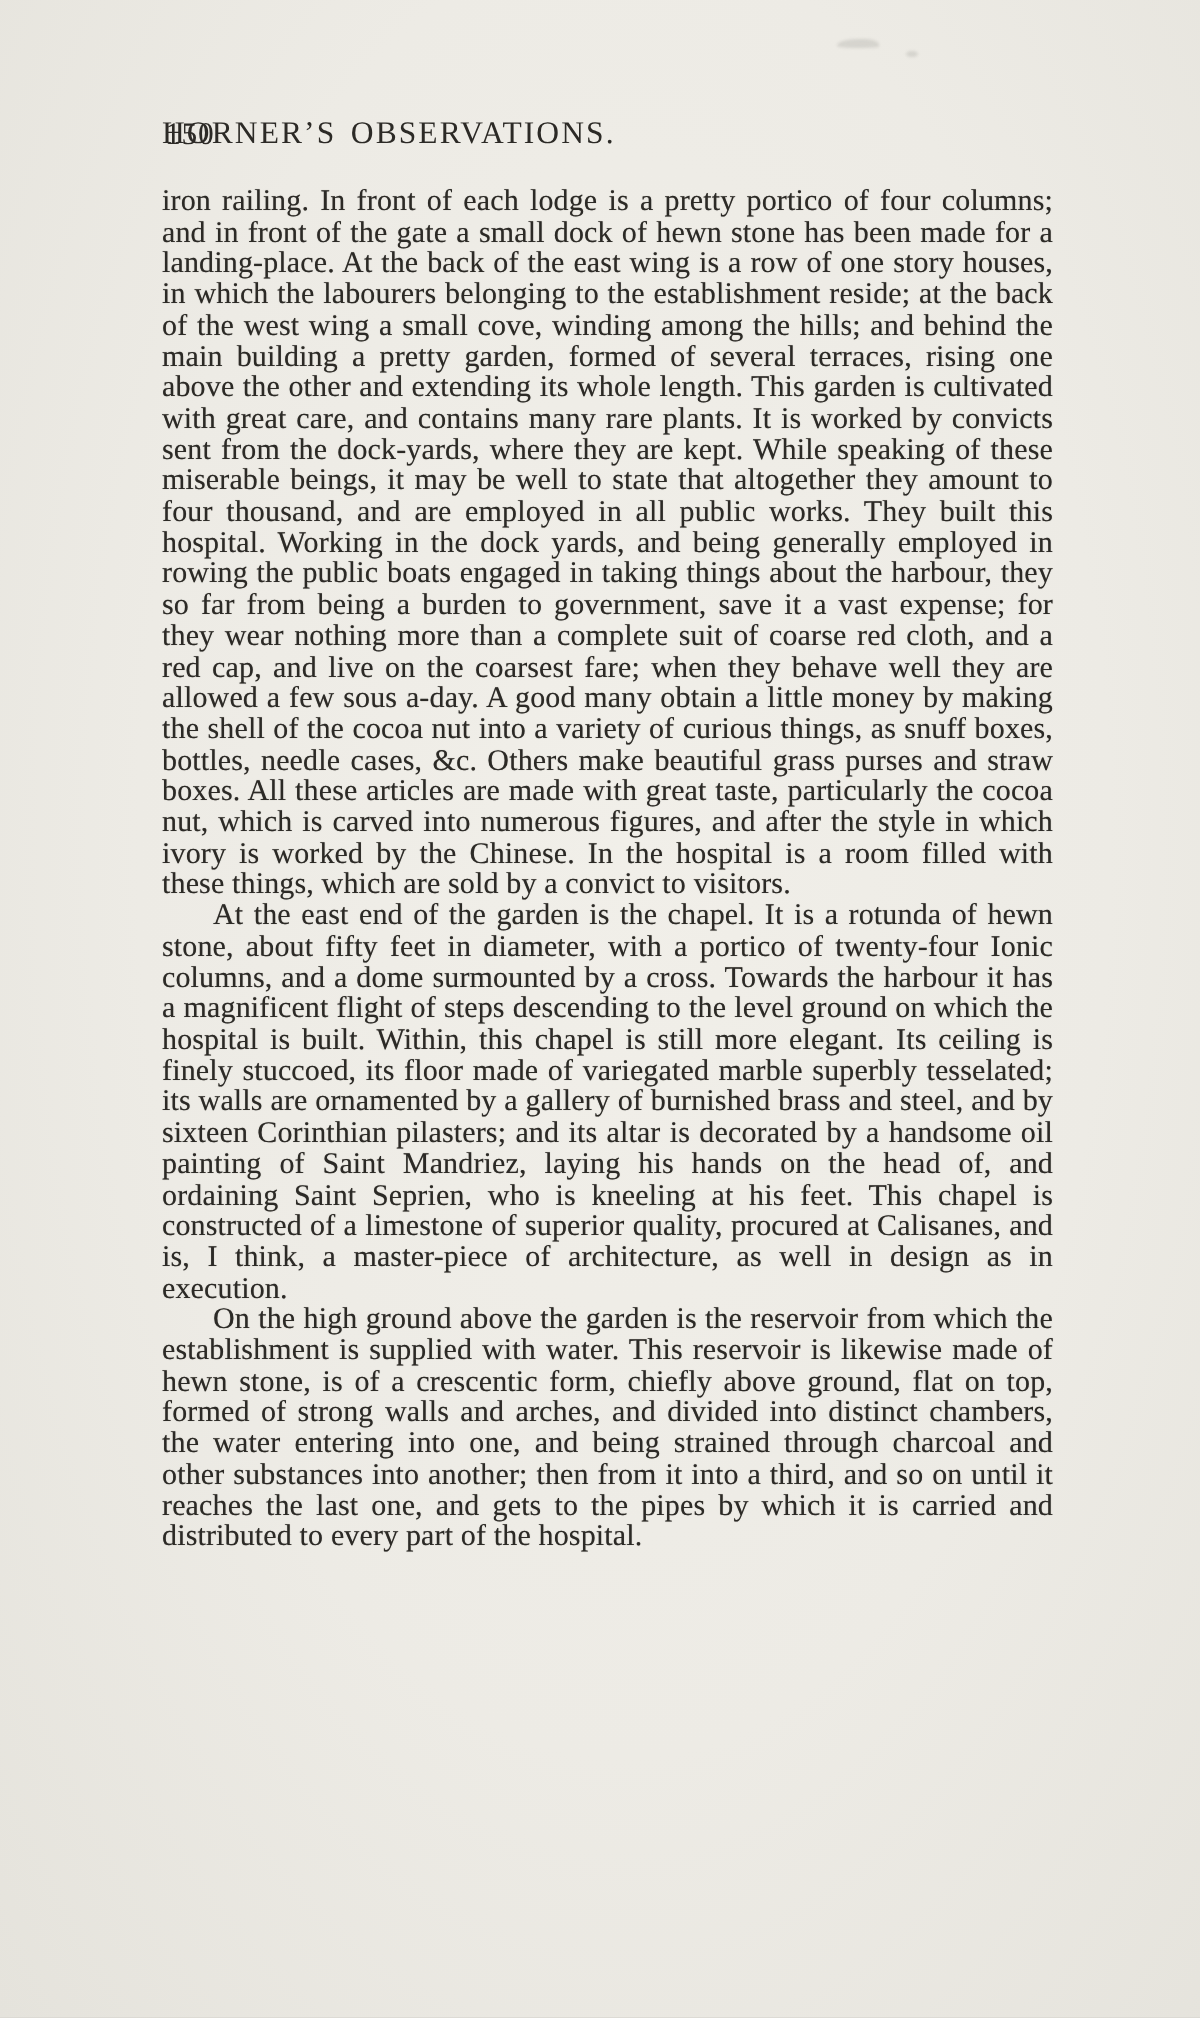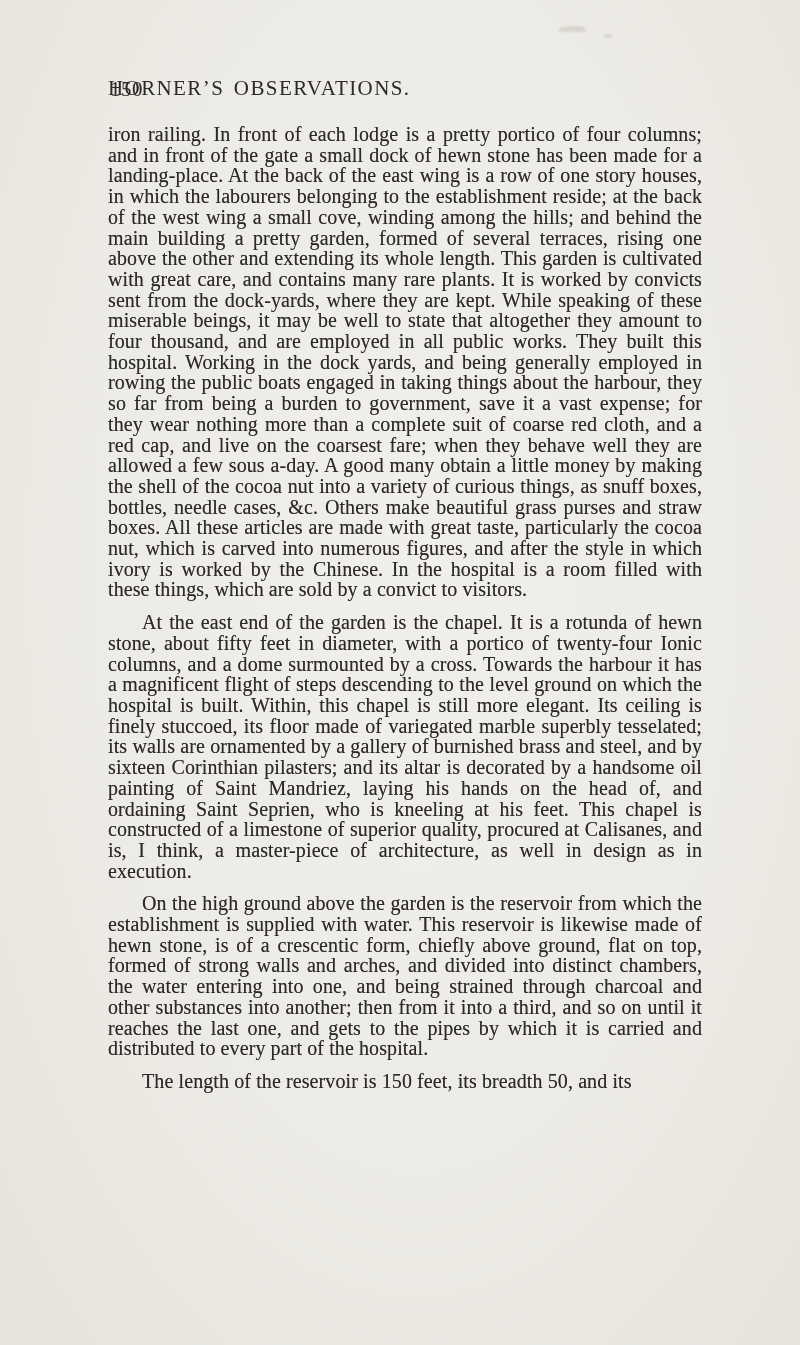--- a/index.html
+++ b/index.html
@@ -49,21 +49,20 @@
     text-align: justify;
     letter-spacing: 0.1px;
     text-shadow: 0 0 0.5px rgba(44, 42, 38, 0.5);
   }
   .para {
     margin: 0;
     padding: 0;
   }
   .para.indent {
     text-indent: 1.7em;
-    margin-top: 12px;
   }
   .artifact {
     position: absolute;
     background: rgba(95, 92, 84, 0.16);
     filter: blur(1px);
   }
   .artifact.a1 {
     left: 558px; top: 26px; width: 28px; height: 6px;
     border-radius: 60% 40% 50% 50% / 90% 80% 20% 30%;
   }
@@ -84,17 +83,16 @@
 
     <header class="page-header">
       <span class="page-number">150</span>
       <span class="running-title">HORNER’S OBSERVATIONS.</span>
     </header>
 
     <main class="page-body">
       <p class="para">iron railing. In front of each lodge is a pretty portico of four columns; and in front of the gate a small dock of hewn stone has been made for a landing-place. At the back of the east wing is a row of one story houses, in which the labourers belonging to the establishment reside; at the back of the west wing a small cove, winding among the hills; and behind the main building a pretty garden, formed of several terraces, rising one above the other and extending its whole length. This garden is cultivated with great care, and contains many rare plants. It is worked by convicts sent from the dock-yards, where they are kept. While speaking of these miserable beings, it may be well to state that altogether they amount to four thousand, and are employed in all public works. They built this hospital. Working in the dock yards, and being generally employed in rowing the public boats engaged in taking things about the harbour, they so far from being a burden to government, save it a vast expense; for they wear nothing more than a complete suit of coarse red cloth, and a red cap, and live on the coarsest fare; when they behave well they are allowed a few sous a-day. A good many obtain a little money by making the shell of the cocoa nut into a variety of curious things, as snuff boxes, bottles, needle cases, &amp;c. Others make beautiful grass purses and straw boxes. All these articles are made with great taste, particularly the cocoa nut, which is carved into numerous figures, and after the style in which ivory is worked by the Chinese. In the hospital is a room filled with these things, which are sold by a convict to visitors.</p>
       <p class="para indent">At the east end of the garden is the chapel. It is a rotunda of hewn stone, about fifty feet in diameter, with a portico of twenty-four Ionic columns, and a dome surmounted by a cross. Towards the harbour it has a magnificent flight of steps descending to the level ground on which the hospital is built. Within, this chapel is still more elegant. Its ceiling is finely stuccoed, its floor made of variegated marble superbly tesselated; its walls are ornamented by a gallery of burnished brass and steel, and by sixteen Corinthian pilasters; and its altar is decorated by a handsome oil painting of Saint Mandriez, laying his hands on the head of, and ordaining Saint Seprien, who is kneeling at his feet. This chapel is constructed of a limestone of superior quality, procured at Calisanes, and is, I think, a master-piece of architecture, as well in design as in execution.</p>
       <p class="para indent">On the high ground above the garden is the reservoir from which the establishment is supplied with water. This reservoir is likewise made of hewn stone, is of a crescentic form, chiefly above ground, flat on top, formed of strong walls and arches, and divided into distinct chambers, the water entering into one, and being strained through charcoal and other substances into another; then from it into a third, and so on until it reaches the last one, and gets to the pipes by which it is carried and distributed to every part of the hospital.</p>
-      <p class="para indent">The length of the reservoir is 150 feet, its breadth 50, and its</p>
     </main>
 
   </div>
 </div>
 
 </body></html>

